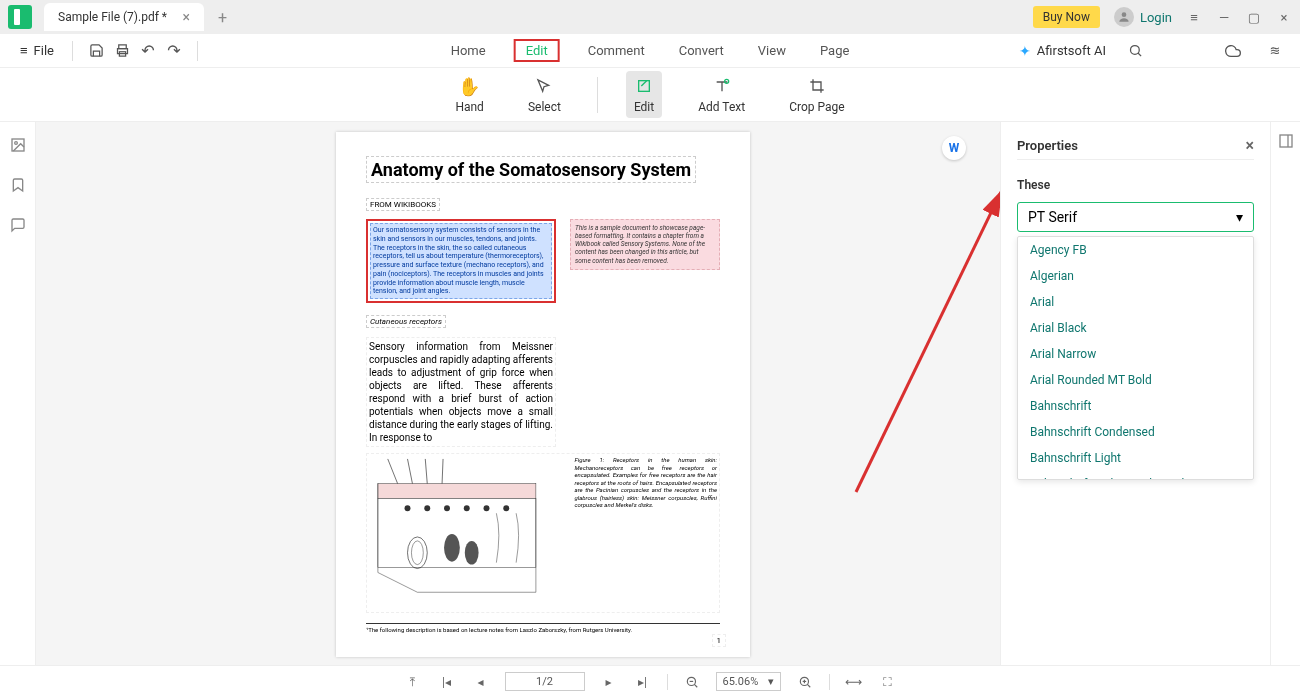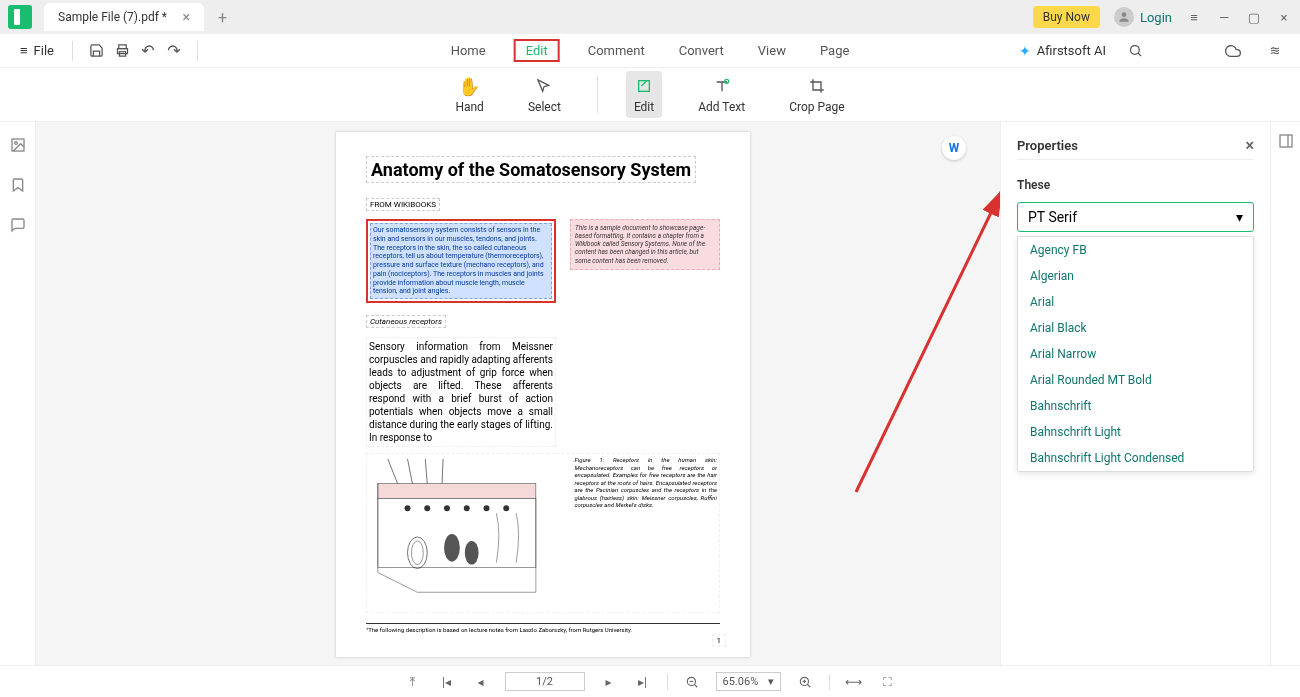--- a/index.html
+++ b/index.html
@@ -292,20 +292,21 @@
       <span>▾</span>
     </div>
     <div class="font-dropdown" id="font-list">
         <div class="font-option">Agency FB</div>
         <div class="font-option">Algerian</div>
         <div class="font-option">Arial</div>
         <div class="font-option">Arial Black</div>
         <div class="font-option">Arial Narrow</div>
         <div class="font-option">Arial Rounded MT Bold</div>
         <div class="font-option">Bahnschrift</div>
+        <div class="font-option">Bahnschrift Condensed</div>
         <div class="font-option">Bahnschrift Light</div>
         <div class="font-option">Bahnschrift Light Condensed</div>
       </div>
   </div>
 
   <div class="right-rail">
     <div class="rail-icon">
         <svg width="16" height="16" viewBox="0 0 24 24" fill="none" stroke="#888" stroke-width="2">
           <rect x="3" y="3" width="18" height="18"></rect>
           <line x1="15" y1="3" x2="15" y2="21"></line>

